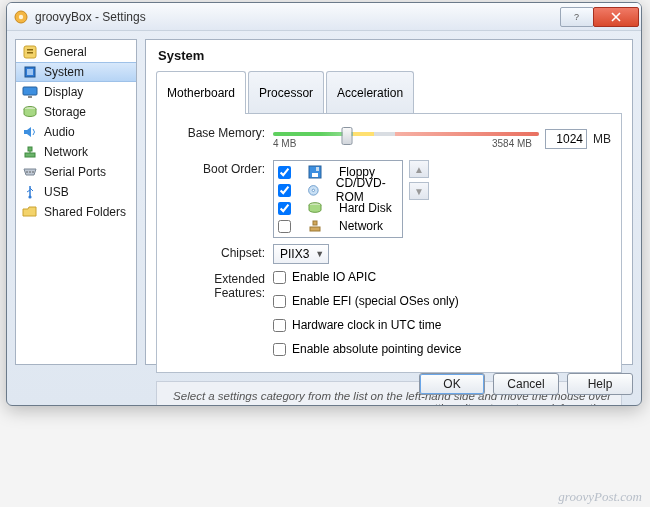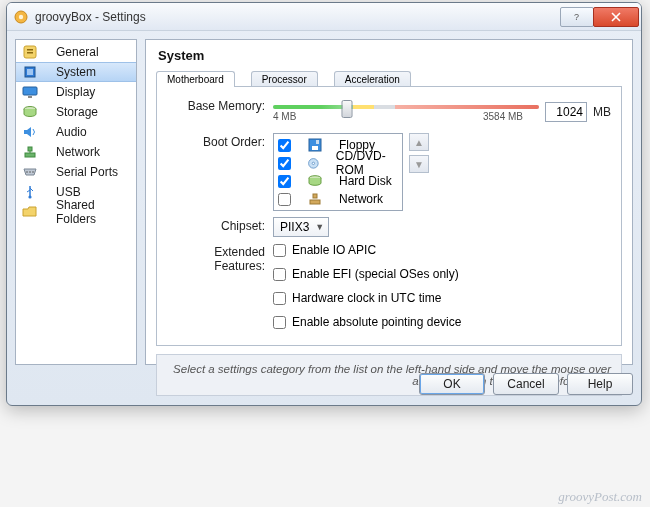--- a/index.html
+++ b/index.html
@@ -65,21 +65,21 @@
 .sidebar {
   width: 122px;
   border: 1px solid #a6b2c2;
   background: #fff;
   padding: 2px 0;
 }
 .side-item {
   display: flex; align-items: center;
   height: 20px;
   padding: 0 6px;
-  gap: 18px;
+  gap: 6px;
   color: #1a1a1a;
   cursor: default;
 }
 .side-item.active {
   background: linear-gradient(#d7e8fb,#b6d4f5);
   border-top: 1px solid #9ec1e8;
   border-bottom: 1px solid #9ec1e8;
 }
 .side-item .ico { width: 16px; height: 16px; flex: 0 0 16px; display:flex; align-items:center; justify-content:center;}
 
@@ -98,24 +98,24 @@
   color: #111;
 }
 .tabs {
   display: flex;
   gap: 0;
   margin-bottom: -1px;
 }
 .tab {
   border: 1px solid #b4bfcd;
   border-bottom: none;
-  padding: 2px 10px;
-  font-size: 10px;
+  padding: 14px 10px;
+  font-size: 12px;
   background: linear-gradient(#f2f5fa,#e4eaf2);
-  margin-right: 16px;
+  margin-right: 2px;
   border-radius: 3px 3px 0 0;
 }
 .tab.active {
   background: #fff;
   position: relative;
   z-index: 2;
 }
 .tabpanel {
   border: 1px solid #b4bfcd;
   background: #fff;
@@ -158,21 +158,21 @@
 .slider-handle {
   position:absolute; top:3px; left:28%;
   width:11px; height:18px;
   background: linear-gradient(#f9f9f9,#d2d6dc);
   border:1px solid #8a94a0;
   border-radius: 2px;
   transform: translateX(-50%);
 }
 .slider-ticks { position:absolute; top:14px; left:0; right:0; font-size: 10px; color:#555;}
 .slider-ticks .tick-left { position:absolute; left:0; }
-.slider-ticks .tick-right { position:absolute; right:16px; }
+.slider-ticks .tick-right { position:absolute; right:7px; }
 .mem-input {
   width: 42px; height: 20px; border:1px solid #9aa7b8; text-align:right; padding:1px 3px; font-size:12px;
 }
 .unit { color:#222; }
 
 .bootlist {
   width: 130px; border:1px solid #9aa7b8; background:#fff; padding:2px;
 }
 .boot-item { display:flex; align-items:center; gap:16px; height:18px; padding:0 2px;}
 .boot-item input { margin:0; width:13px; height:13px;}

